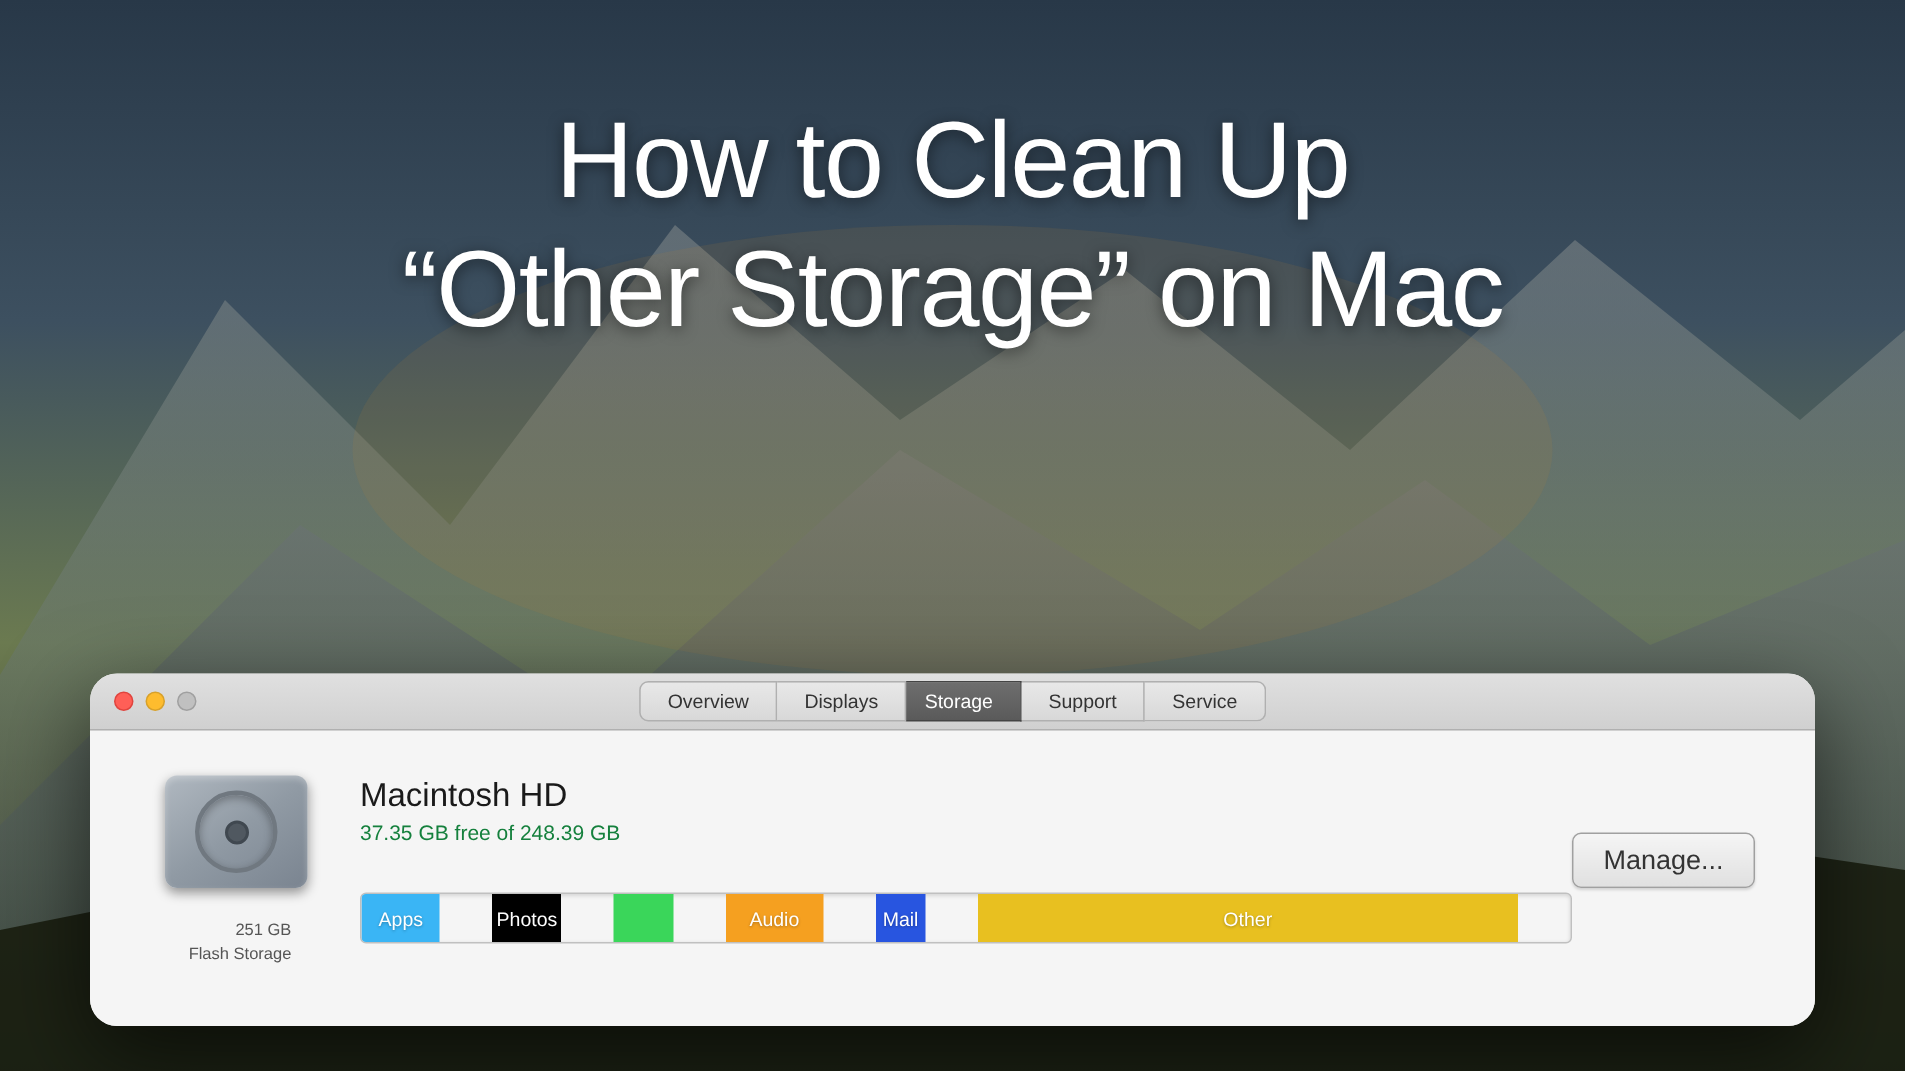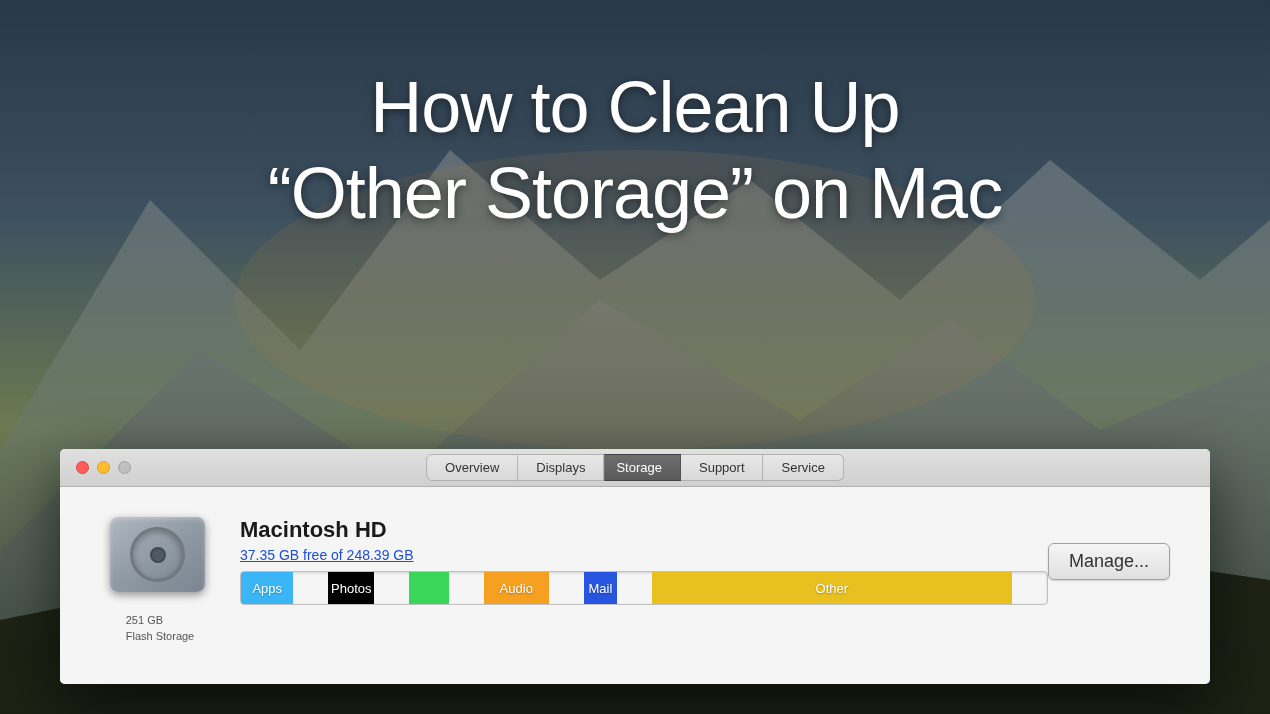--- a/index.html
+++ b/index.html
@@ -56,21 +56,21 @@
     }
 
     
     .mac-window {
       position: absolute;
       bottom: 30px;
       left: 50%;
       transform: translateX(-50%);
       width: 1150px;
       background: #ececec;
-      border-radius: 5px;
+      border-radius: 18px;
       box-shadow: 0 20px 60px rgba(0,0,0,0.6);
       overflow: hidden;
       z-index: 20;
     }
 
     
     .title-bar {
       background: linear-gradient(to bottom, #e0e0e0, #d0d0d0);
       border-bottom: 1px solid #b0b0b0;
       padding: 12px 16px;
@@ -209,37 +209,36 @@
       width: 12px;
       height: 12px;
       border-radius: 50%;
       background: #505860;
       border: 2px solid #404850;
     }
 
     .hdd-label {
       font-size: 11px;
       color: #555;
-      text-align: left;
+      text-align: right;
       margin-top: 6px;
       line-height: 1.4;
     }
 
     .drive-name {
       font-size: 22px;
-      font-weight: 700;
+      font-weight: 400;
       color: #1a1a1a;
       margin-bottom: 4px;
     }
 
     .drive-free {
       font-size: 14px;
-      color: #1d4ed8;
-      margin-bottom: 8px;
-      text-decoration: underline;
+      color: #15803d;
+      margin-bottom: 32px;
     }
 
     
     .storage-bar {
       display: flex;
       height: 34px;
       border-radius: 4px;
       overflow: hidden;
       border: 1px solid #c0c0c0;
       box-shadow: inset 0 1px 3px rgba(0,0,0,0.15);

